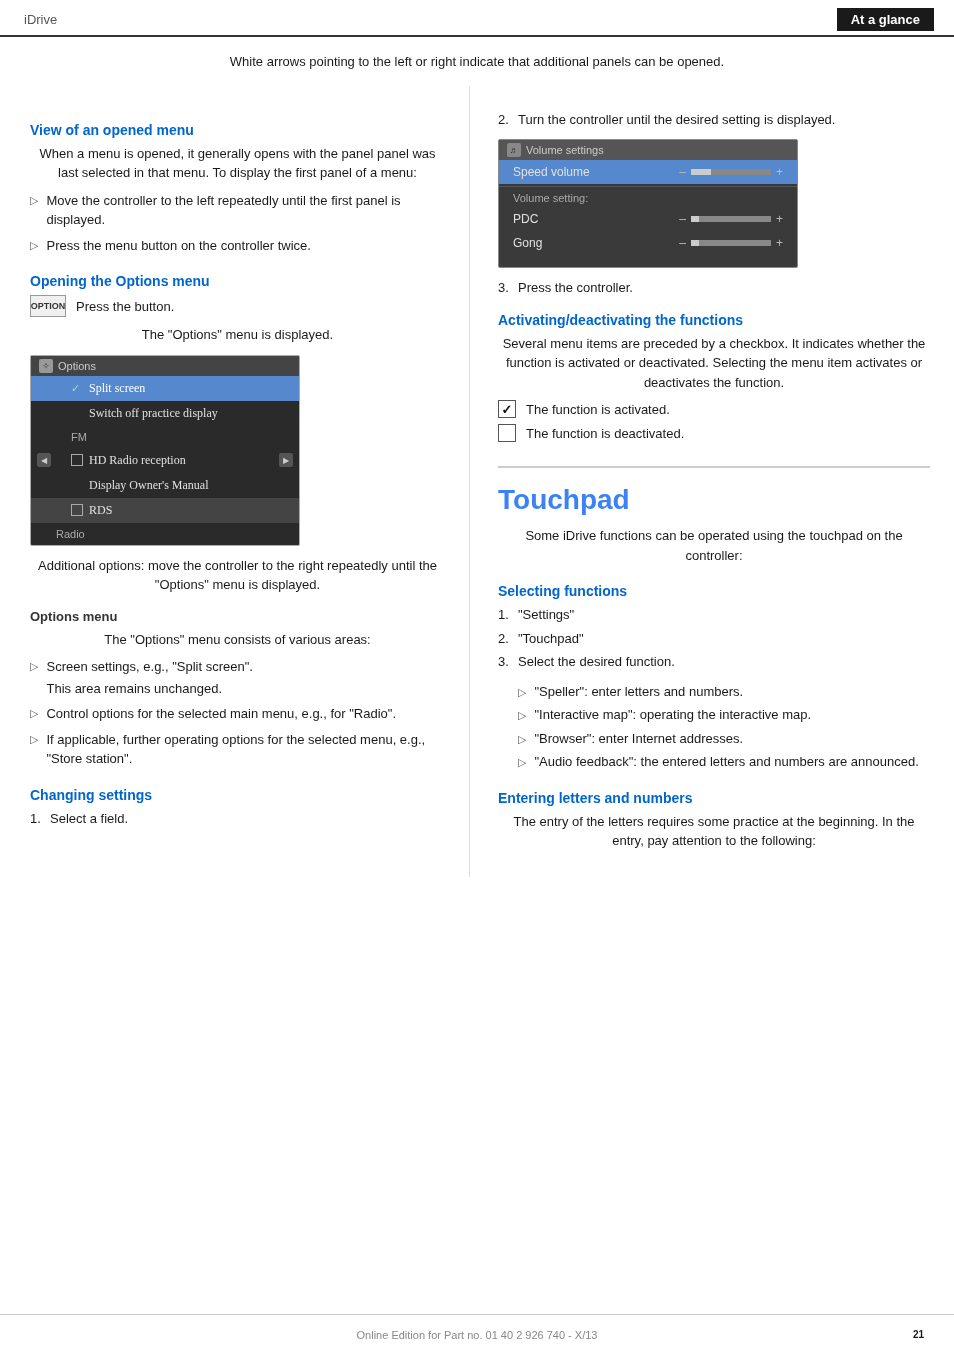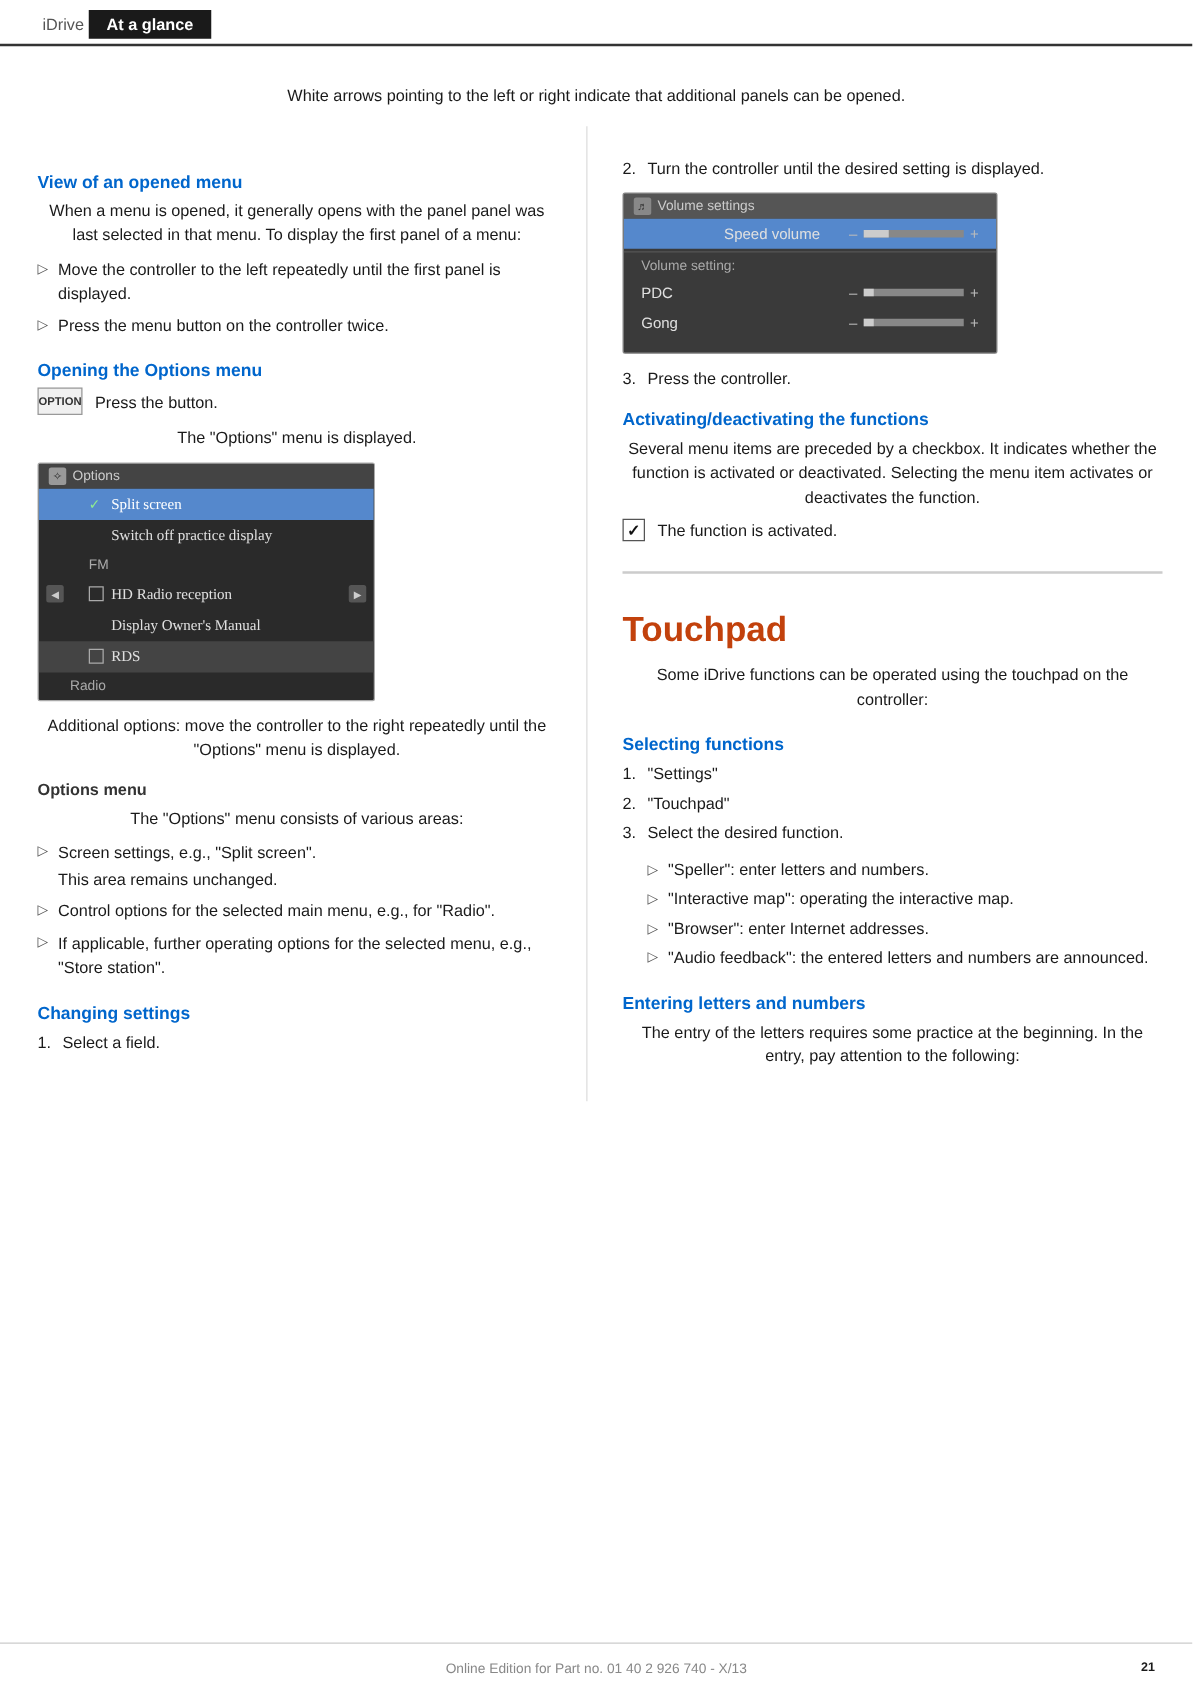--- a/index.html
+++ b/index.html
@@ -9,25 +9,25 @@
       color: #1a1a1a;
       background: #ffffff;
       width: 954px;
       min-height: 1354px;
       position: relative;
     }
 
     
     .header {
       display: flex;
-      justify-content: flex-start;
-      align-items: center;
-      padding: 8px 20px 4px 34px;
+      justify-content: space-between;
+      align-items: center;
+      padding: 8px 20px 4px 24px;
       border-bottom: 2px solid #333;
-      margin-bottom: 18px;
+      margin-bottom: 3px;
     }
     .header-idrive {
       font-size: 13px;
       color: #555;
       margin-right: 4px;
     }
     .header-tab {
       background: #1a1a1a;
       color: #ffffff;
       font-size: 13px;
@@ -211,21 +211,20 @@
       align-items: center;
     }
     .vol-row {
       padding: 5px 14px;
       display: flex;
       align-items: center;
       justify-content: space-between;
     }
     .vol-row.highlighted {
       background: #5588cc;
-      justify-content: flex-end;
     }
     .vol-label {
       font-size: 12px;
       color: #e0e0e0;
       min-width: 100px;
     }
     .vol-bar-container {
       display: flex;
       align-items: center;
       gap: 5px;
@@ -277,25 +276,25 @@
       background: #fff;
     }
     .func-icon.unchecked {
       background: #fff;
     }
 
     
     .big-heading {
       font-size: 28px;
       font-weight: bold;
-      color: #c2410c;
+      color: #3b82f6;
       margin-top: 24px;
       margin-bottom: 10px;
       border-top: 2px solid #ccc;
-      padding-top: 29px;
+      padding-top: 16px;
     }
 
     
     .sub-bullet-list {
       list-style: none;
       padding: 0;
       margin: 4px 0 4px 20px;
     }
     .sub-bullet-list li {
       display: flex;
@@ -486,20 +485,24 @@
         <span>Press the controller.</span>
       </li>
     </ul>
 
     <div class="section-heading" style="margin-top: 14px;">Activating/deactivating the functions</div>
     <p>Several menu items are preceded by a checkbox. It indicates whether the function is activated or deactivated. Selecting the menu item activates or deactivates the function.</p>
     <div class="func-status-row">
       <div class="func-icon checked" style="color: #111; font-size:13px; font-weight:bold;">✓</div>
       <span>The function is activated.</span>
     </div>
+    <div class="func-status-row">
+      <div class="func-icon unchecked"></div>
+      <span>The function is deactivated.</span>
+    </div>
 
     <div class="big-heading">Touchpad</div>
     <p>Some iDrive functions can be operated using the touchpad on the controller:</p>
 
     <div class="section-heading">Selecting functions</div>
     <ul class="numbered-list">
       <li>
         <span class="num-label">1.</span>
         <span>"Settings"</span>
       </li>

